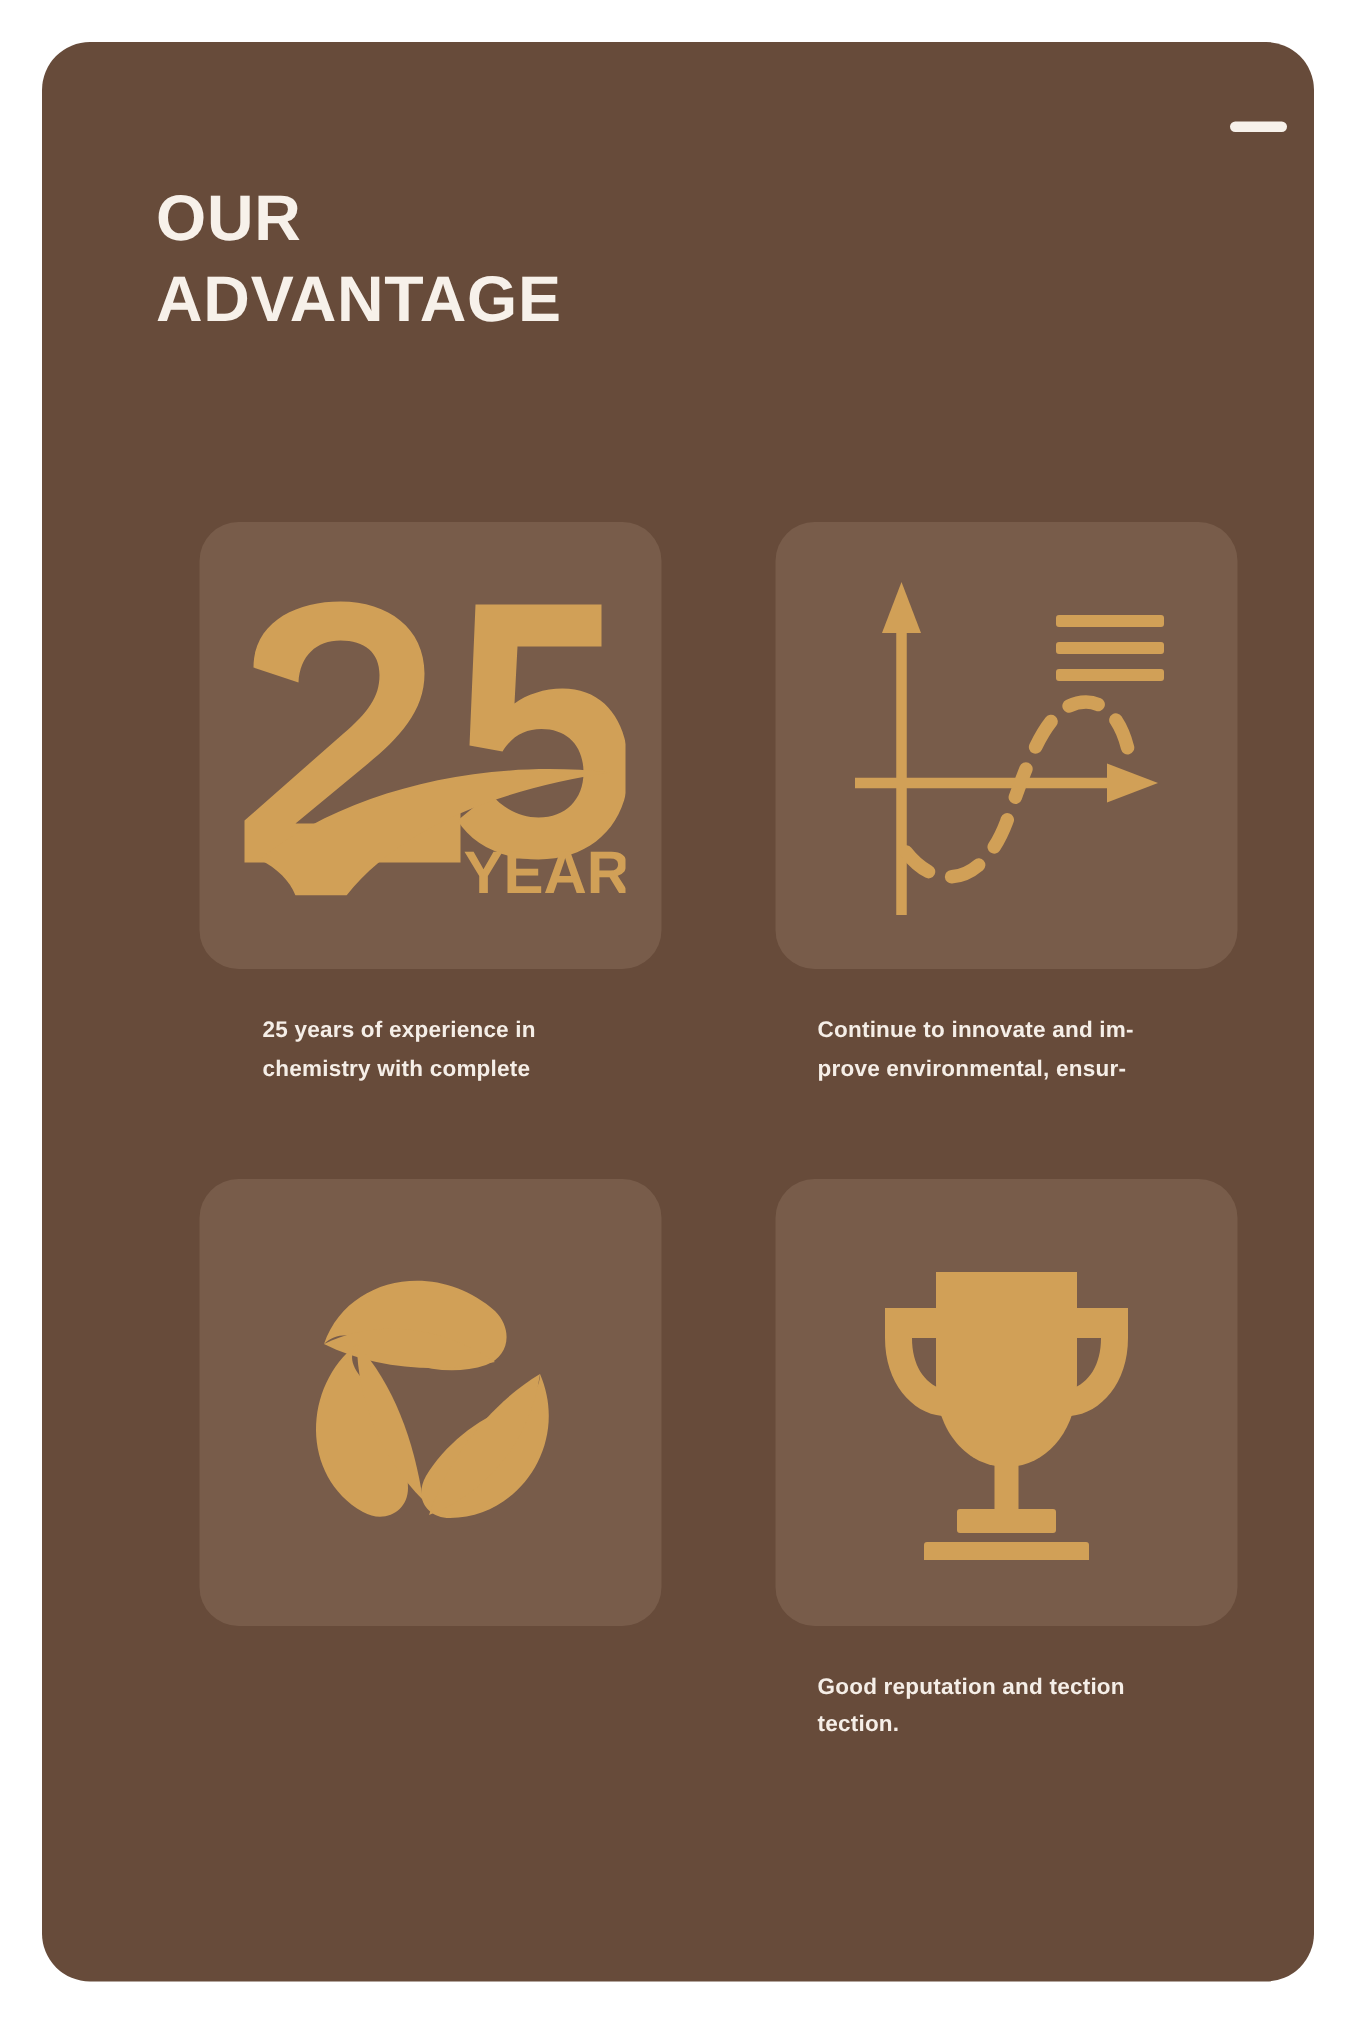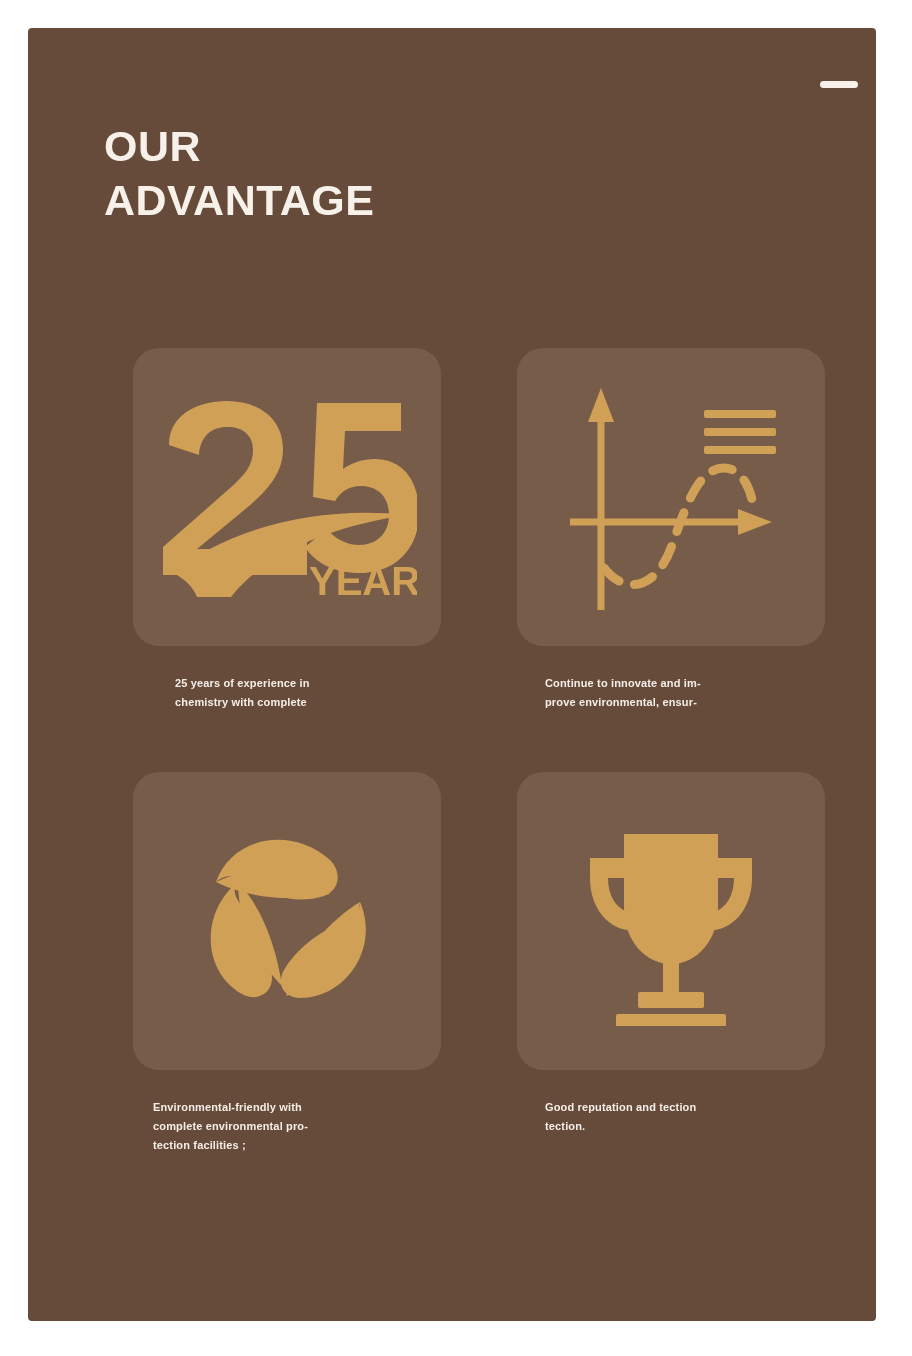--- a/index.html
+++ b/index.html
@@ -16,21 +16,21 @@
     height: 1356px;
     background: #ffffff;
   }
   .panel {
     position: absolute;
     left: 28px;
     top: 28px;
     width: 848px;
     height: 1293px;
     background: #674b3a;
-    border-radius: 4px;
+    border-radius: 32px;
   }
   .header {
     position: absolute;
     left: 76px;
     top: 92px;
     width: 700px;
     height: 140px;
   }
   .title {
     color: #f7f1ea;
@@ -65,21 +65,21 @@
     height: 298px;
     background: rgba(255, 228, 200, 0.115);
     border-radius: 26px;
     display: flex;
     align-items: center;
     justify-content: center;
   }
   .caption {
     margin-top: 28px;
     color: #f5eee7;
-    font-size: 11px;
+    font-size: 15px;
     font-weight: bold;
     line-height: 1.72;
     letter-spacing: 0.15px;
   }
   .cap-a { padding-left: 42px; }
   .cap-b { padding-left: 28px; }
   .cap-c { padding-left: 20px; }
   .cap-d { padding-left: 28px; }
   .cap-line { display: block; }
   svg { display: block; }
@@ -154,25 +154,20 @@
                 <path d="M66 76 C30 104, 28 164, 70 188 C84 196, 100 188, 100 172 C100 148, 90 122, 74 104 C62 92, 60 84, 66 76 Z"></path>
                 <path d="M66 76 C66 112, 82 152, 110 180 C104 140, 90 102, 66 76 Z"></path>
               </g>
               <g>
                 <path d="M188 96 C208 142, 174 192, 128 192 C112 192, 104 178, 112 164 C124 144, 146 126, 168 118 C182 112, 188 106, 188 96 Z"></path>
                 <path d="M188 96 C158 114, 128 148, 114 190 C152 176, 182 140, 188 96 Z"></path>
               </g>
             </g>
           </svg>
         </div>
-        <div class="caption cap-c">
-          <span class="cap-line">Environmental-friendly with</span>
-          <span class="cap-line">complete environmental pro-</span>
-          <span class="cap-line">tection facilities ;</span>
-        </div>
       </div>
 
       <div class="cell">
         <div class="tile">
           <svg width="210" height="210" viewBox="0 0 210 210">
             <g fill="#d1a057">
               <path d="M58 18 L152 18 L152 92 C152 124, 131 148, 105 148 C79 148, 58 124, 58 92 Z"></path>
               <path d="M58 42 L24 42 L24 62 C24 92, 42 112, 62 114 L62 96 C50 92, 42 80, 42 62 L58 62 Z"></path>
               <path d="M152 42 L186 42 L186 62 C186 92, 168 112, 148 114 L148 96 C160 92, 168 80, 168 62 L152 62 Z"></path>
               <rect x="97" y="144" width="16" height="42"></rect>

